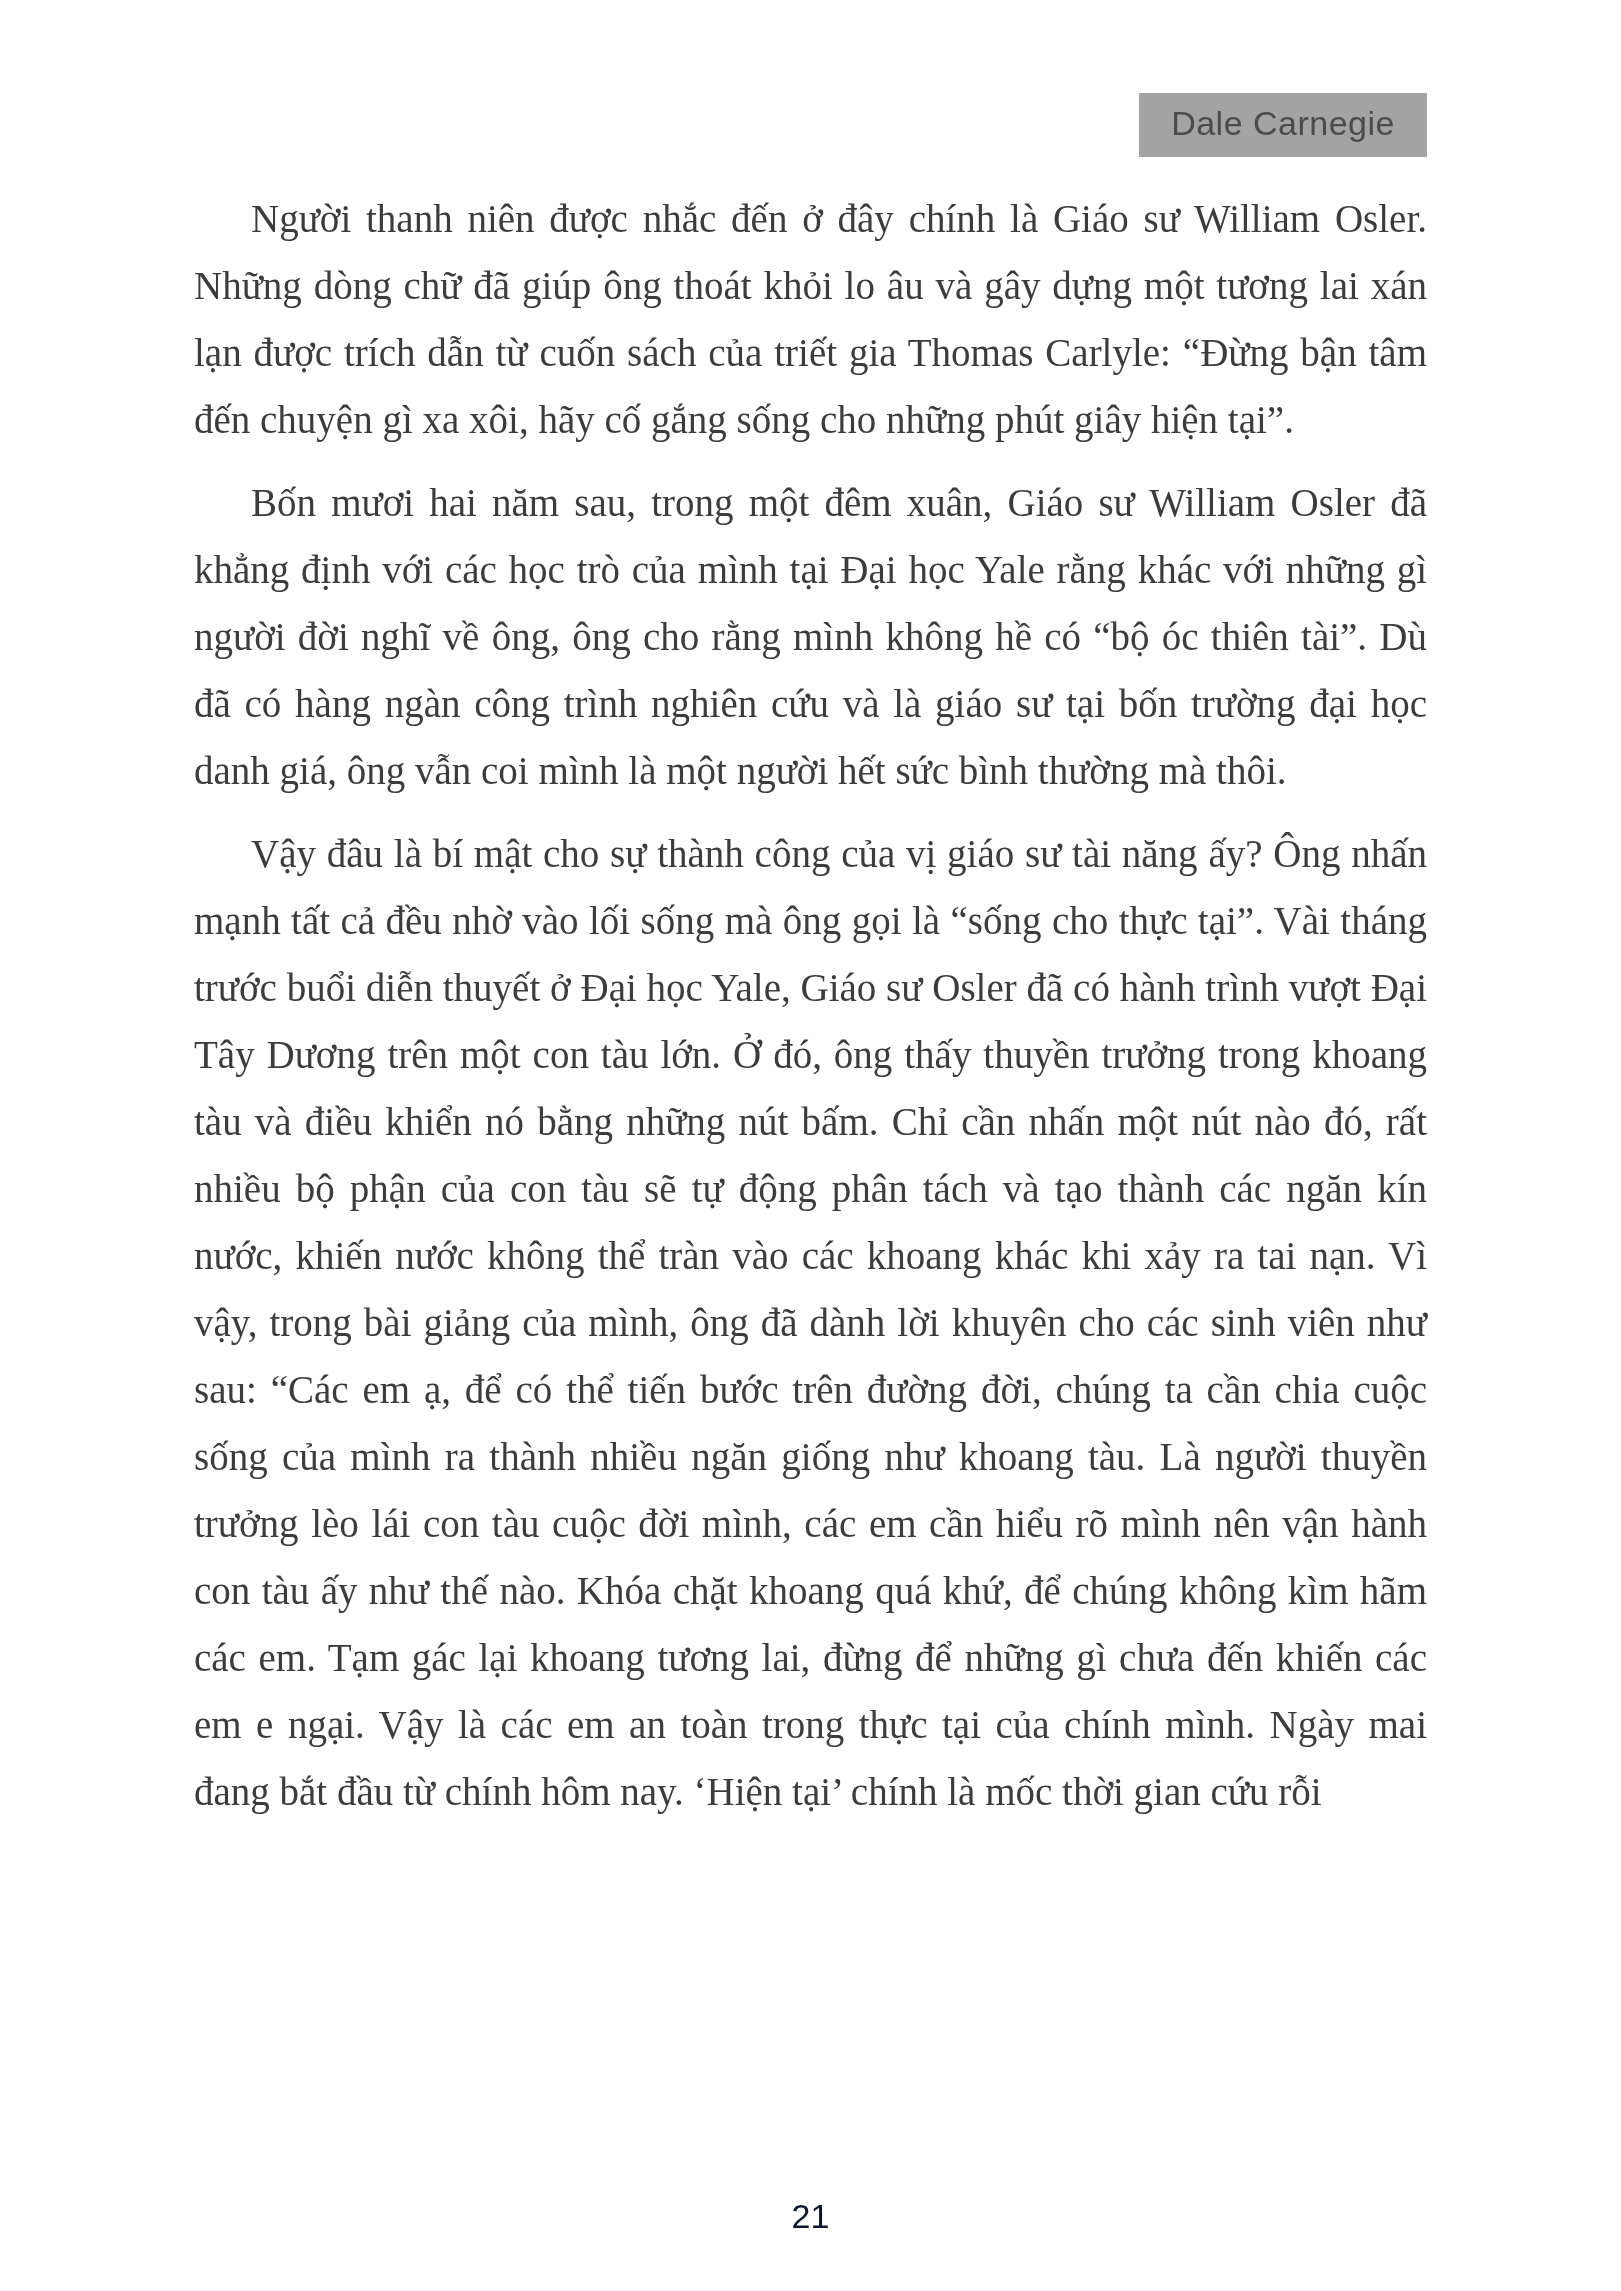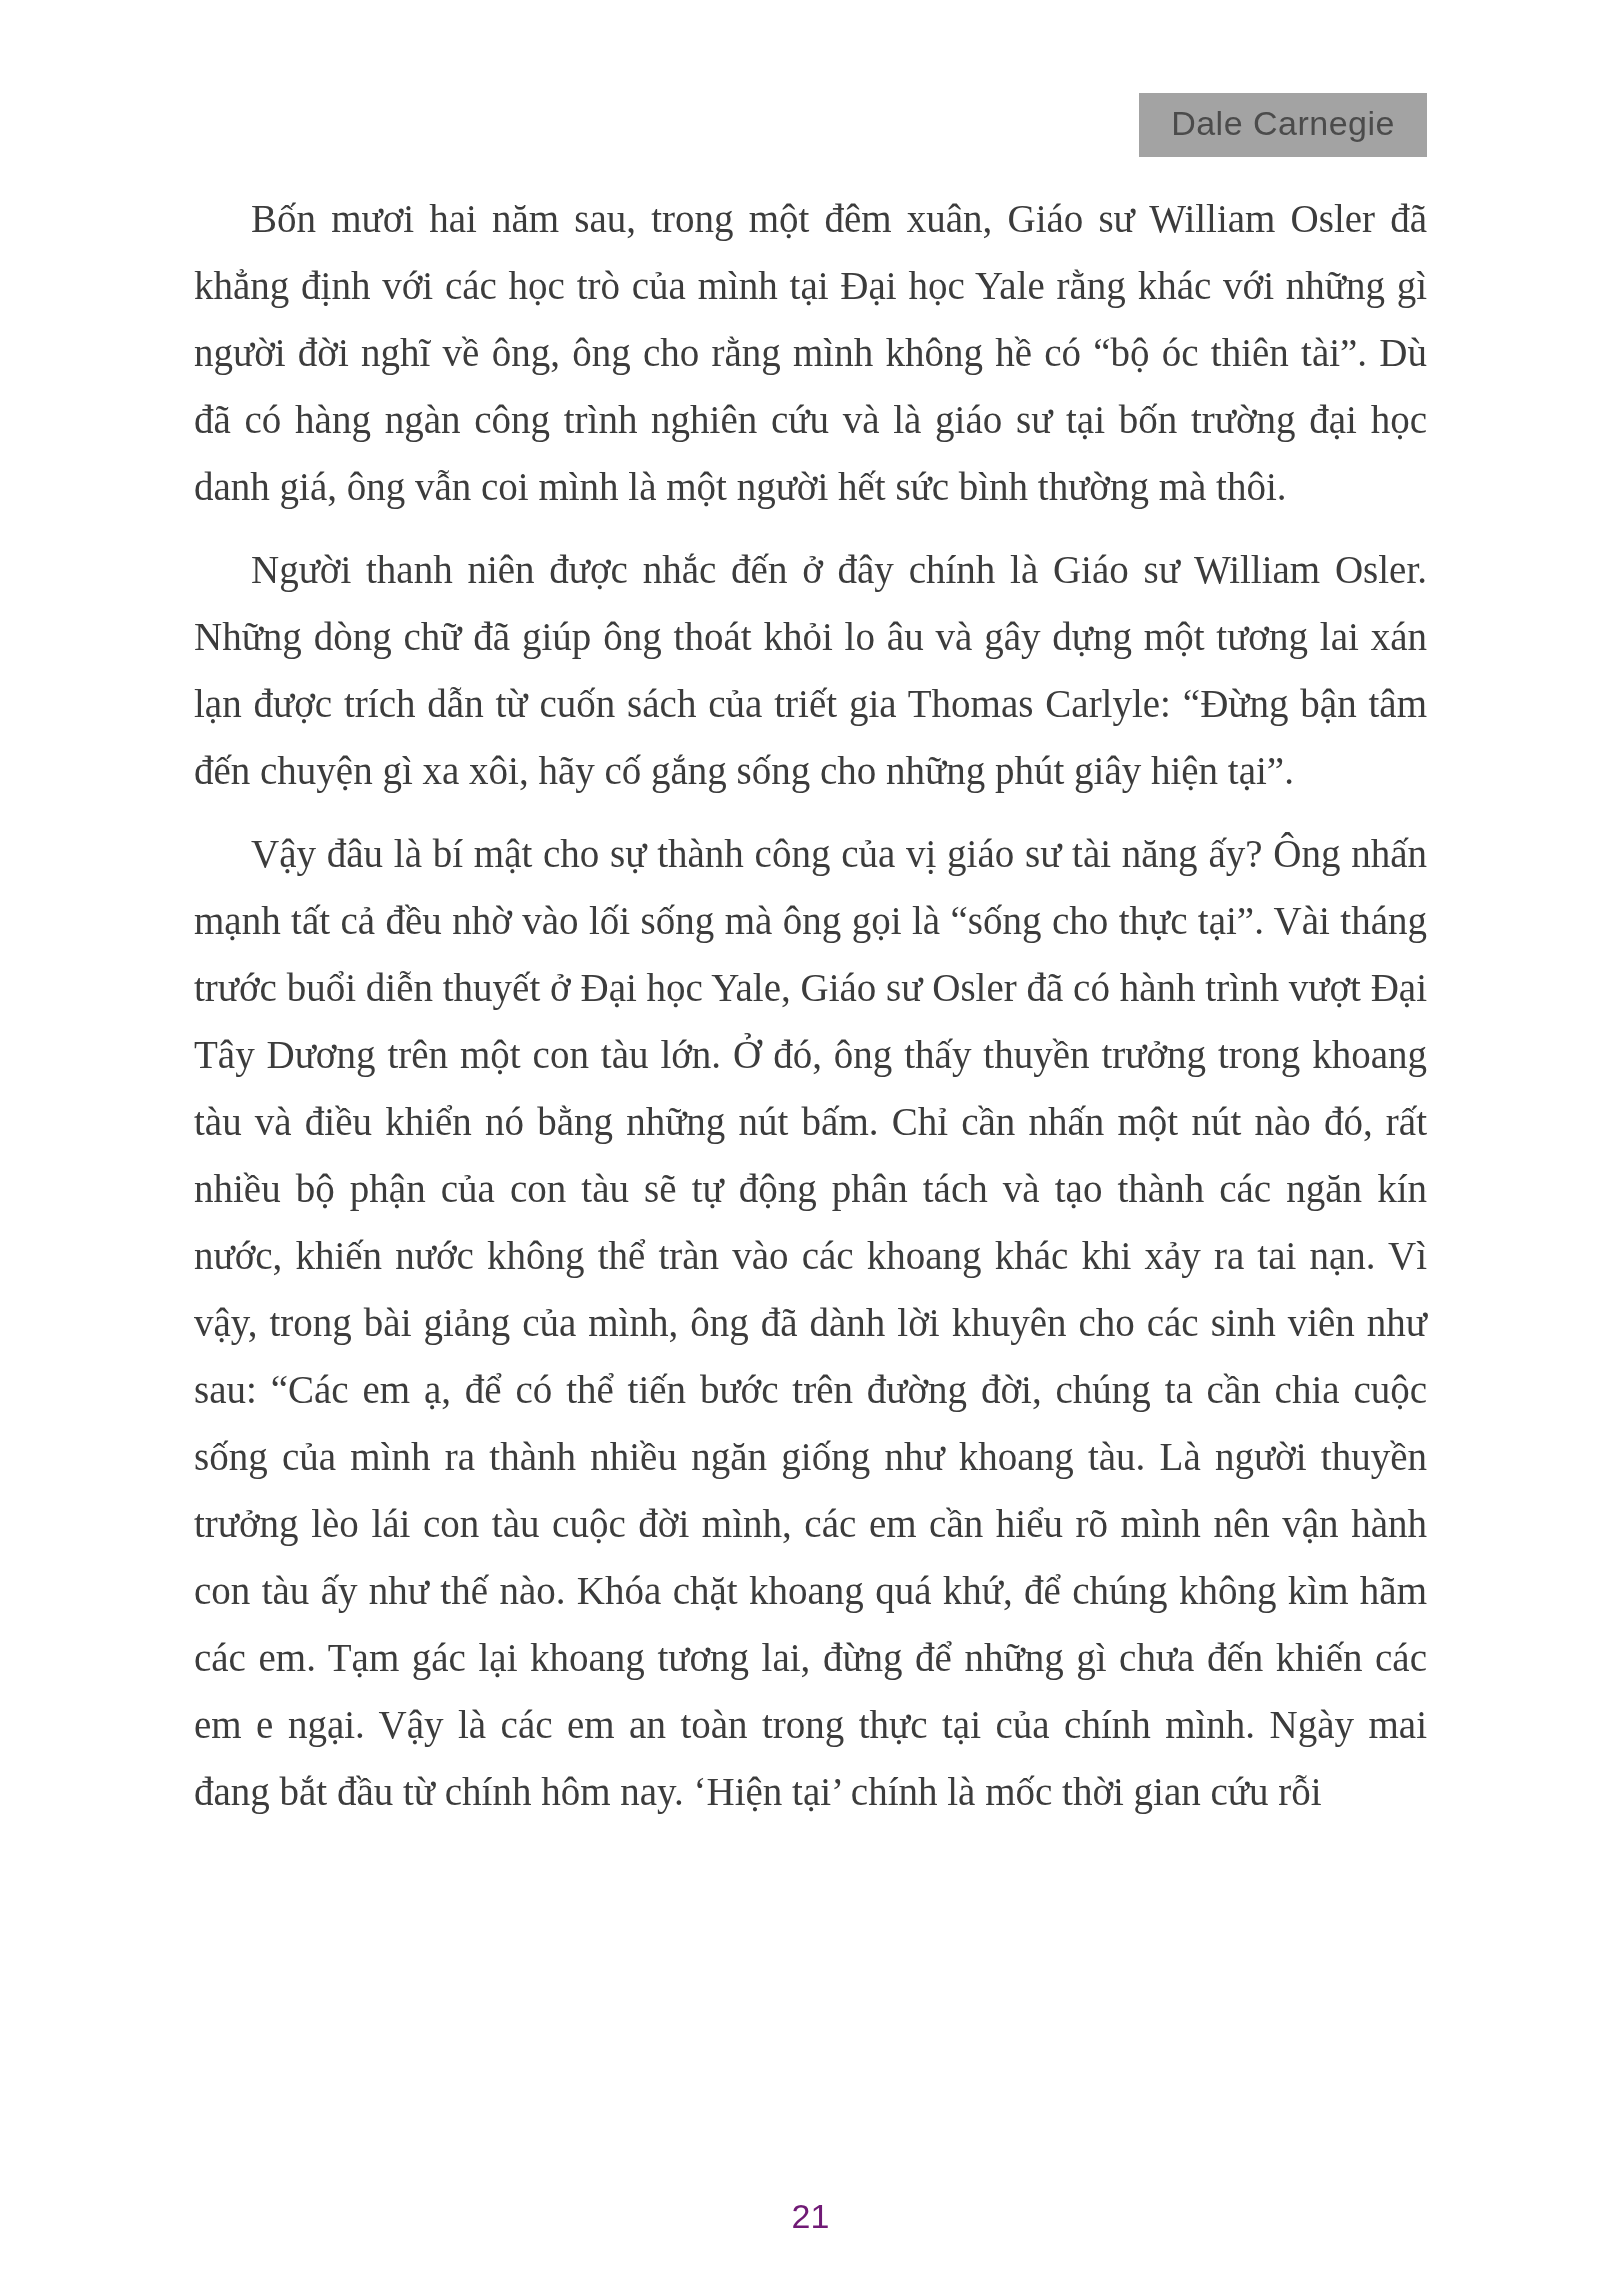--- a/index.html
+++ b/index.html
@@ -48,34 +48,34 @@
     margin-top: 16px;
   }
   .page-number {
     position: absolute;
     top: 2197px;
     left: 0;
     width: 100%;
     text-align: center;
     font-family: "Liberation Sans", sans-serif;
     font-size: 34px;
-    color: #701a75;
+    color: #0f172a;
   }
 </style>
 </head>
 <body>
 
 <div class="page">
 
   <div class="header-badge">
     <span>Dale Carnegie</span>
   </div>
 
   <main class="body-text">
+    <p>Người thanh niên được nhắc đến ở đây chính là Giáo sư William Osler. Những dòng chữ đã giúp ông thoát khỏi lo âu và gây dựng một tương lai xán lạn được trích dẫn từ cuốn sách của triết gia Thomas Carlyle: “Đừng bận tâm đến chuyện gì xa xôi, hãy cố gắng sống cho những phút giây hiện tại”.</p>
     <p>Bốn mươi hai năm sau, trong một đêm xuân, Giáo sư William Osler đã khẳng định với các học trò của mình tại Đại học Yale rằng khác với những gì người đời nghĩ về ông, ông cho rằng mình không hề có “bộ óc thiên tài”. Dù đã có hàng ngàn công trình nghiên cứu và là giáo sư tại bốn trường đại học danh giá, ông vẫn coi mình là một người hết sức bình thường mà thôi.</p>
-    <p>Người thanh niên được nhắc đến ở đây chính là Giáo sư William Osler. Những dòng chữ đã giúp ông thoát khỏi lo âu và gây dựng một tương lai xán lạn được trích dẫn từ cuốn sách của triết gia Thomas Carlyle: “Đừng bận tâm đến chuyện gì xa xôi, hãy cố gắng sống cho những phút giây hiện tại”.</p>
     <p>Vậy đâu là bí mật cho sự thành công của vị giáo sư tài năng ấy? Ông nhấn mạnh tất cả đều nhờ vào lối sống mà ông gọi là “sống cho thực tại”. Vài tháng trước buổi diễn thuyết ở Đại học Yale, Giáo sư Osler đã có hành trình vượt Đại Tây Dương trên một con tàu lớn. Ở đó, ông thấy thuyền trưởng trong khoang tàu và điều khiển nó bằng những nút bấm. Chỉ cần nhấn một nút nào đó, rất nhiều bộ phận của con tàu sẽ tự động phân tách và tạo thành các ngăn kín nước, khiến nước không thể tràn vào các khoang khác khi xảy ra tai nạn. Vì vậy, trong bài giảng của mình, ông đã dành lời khuyên cho các sinh viên như sau: “Các em ạ, để có thể tiến bước trên đường đời, chúng ta cần chia cuộc sống của mình ra thành nhiều ngăn giống như khoang tàu. Là người thuyền trưởng lèo lái con tàu cuộc đời mình, các em cần hiểu rõ mình nên vận hành con tàu ấy như thế nào. Khóa chặt khoang quá khứ, để chúng không kìm hãm các em. Tạm gác lại khoang tương lai, đừng để những gì chưa đến khiến các em e ngại. Vậy là các em an toàn trong thực tại của chính mình. Ngày mai đang bắt đầu từ chính hôm nay. ‘Hiện tại’ chính là mốc thời gian cứu rỗi</p>
   </main>
 
   <div class="page-number">21</div>
 
 </div>
 
 
 </body></html>

